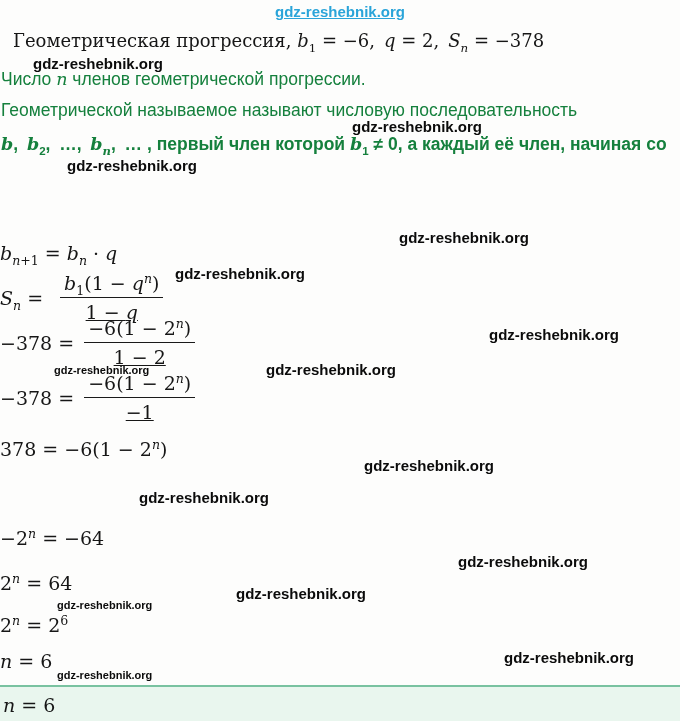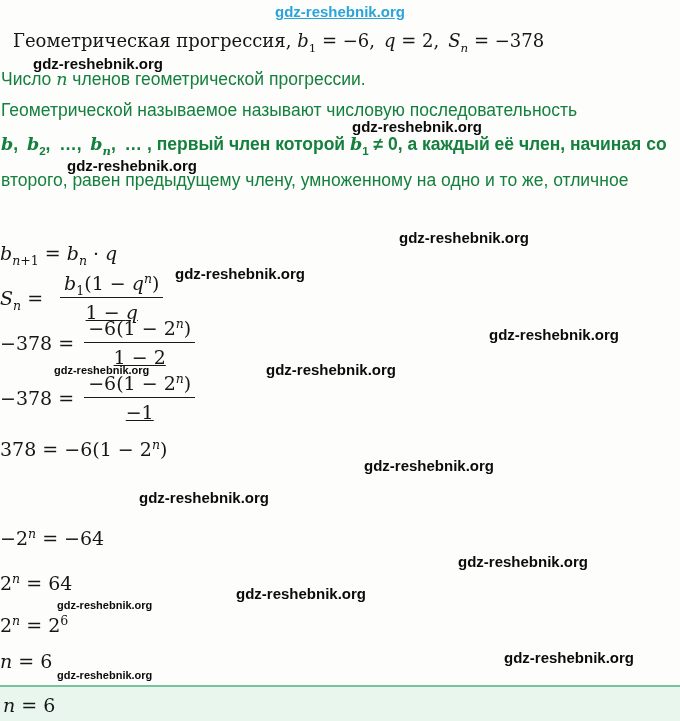--- a/index.html
+++ b/index.html
@@ -38,21 +38,20 @@
   <div class="abs mtext" style="left:1px;top:69px;">Число <i>n</i> членов геометрической прогрессии.</div>
 
   <div class="abs mtext" style="left:1px;top:100px;">Геометрической называемое называют числовую последовательность</div>
 
   <span class="abs wm" style="left:352px;top:118px;">gdz-reshebnik.org</span>
 
   <div class="abs mtext" style="left:1px;top:134px;font-weight:bold;"><i>b</i>, <i>b</i><sub>2</sub>, …, <i>b</i><sub><i>n</i></sub>, … , первый член которой <i>b</i><sub>1</sub> ≠ 0, а каждый её член, начиная со</div>
 
   <span class="abs wm" style="left:67px;top:157px;">gdz-reshebnik.org</span>
 
-  <div class="abs mtext" style="left:1px;top:170px;">второго, равен предыдущему члену, умноженному на одно и то же, отличное</div>
 
 
   <span class="abs wm" style="left:399px;top:229px;">gdz-reshebnik.org</span>
 
   <div class="abs math math-19" style="left:0;top:242px;"><i>b</i><sub><i>n</i>+1</sub> = <i>b</i><sub><i>n</i></sub> · <i>q</i></div>
 
   <span class="abs wm" style="left:175px;top:265px;">gdz-reshebnik.org</span>
 
   <div class="abs frow math math-19" style="left:0;top:272px;gap:17px;">
     <span><i>S</i><sub><i>n</i></sub> =</span>

